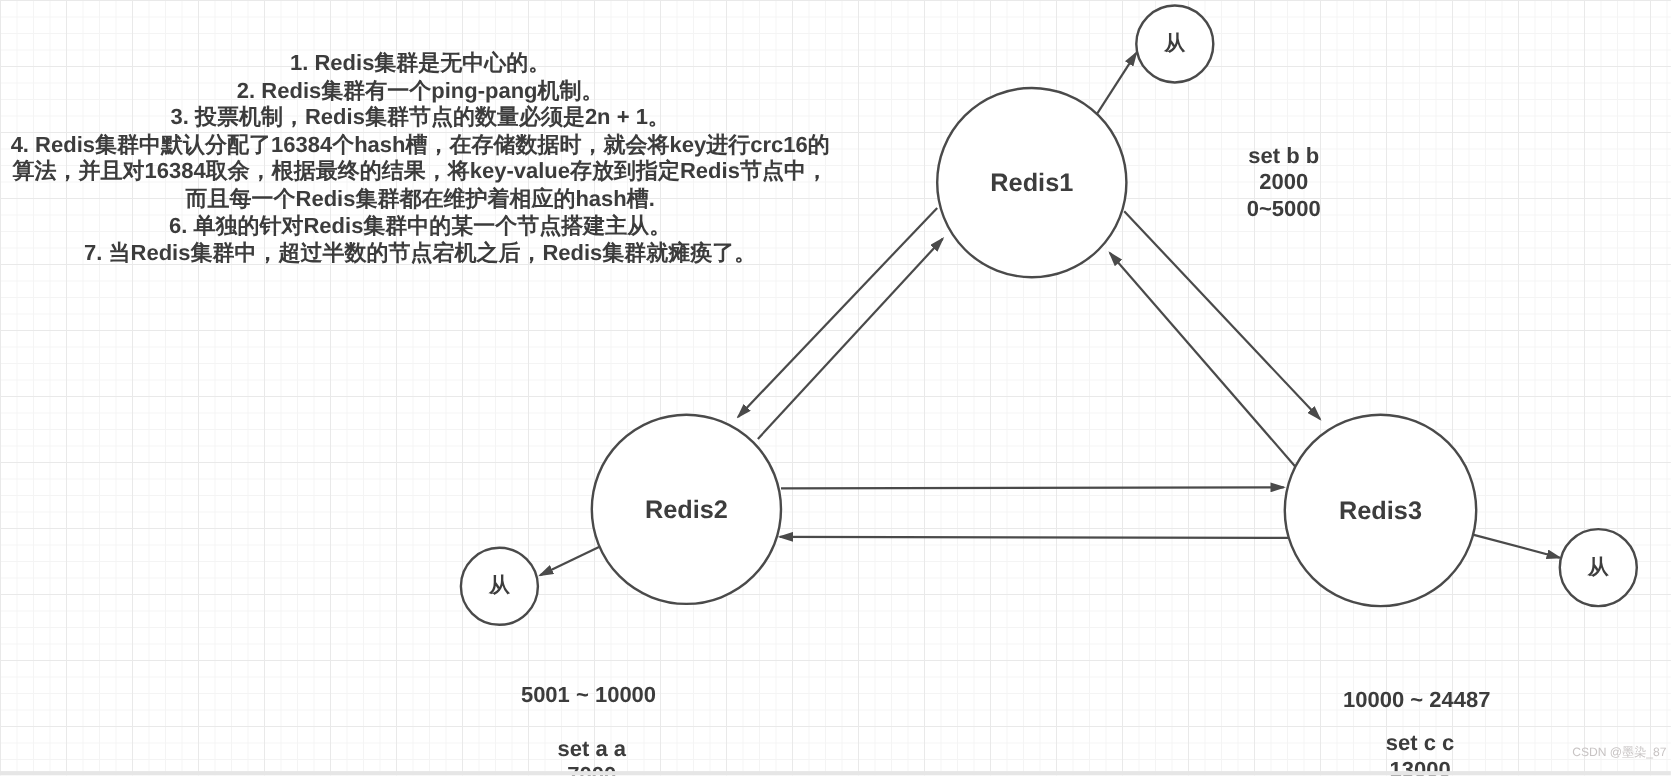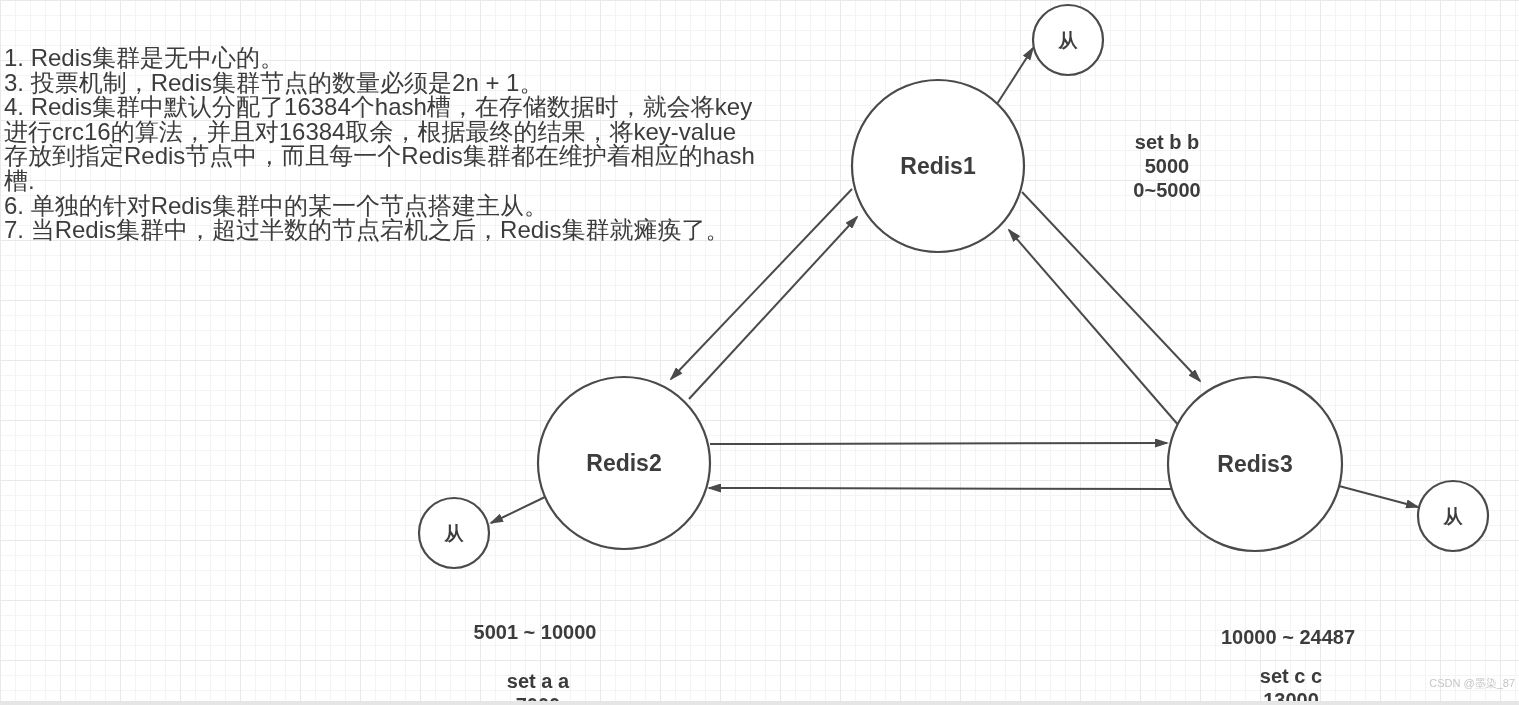--- a/index.html
+++ b/index.html
@@ -23,25 +23,26 @@
       linear-gradient(to bottom, #e9e9e9 1px, transparent 1px),
       linear-gradient(to right, #f4f4f4 1px, transparent 1px),
       linear-gradient(to bottom, #f4f4f4 1px, transparent 1px);
     background-size: 60px 60px, 60px 60px, 15px 15px, 15px 15px;
   }
   .notes {
     position: absolute;
     left: 4px;
     top: 46px;
     width: 756px;
-    font-size: 24px;
+    font-size: 20px;
     line-height: 24.6px;
-    font-weight: normal;
+    font-weight: bold;
     color: #3c3c3c;
     letter-spacing: 0;
+    text-align: center;
   }
   .note-line { white-space: normal; }
   svg.diagram {
     position: absolute;
     left: 0;
     top: 0;
   }
   .annotation {
     position: absolute;
     transform: translateX(-50%);
@@ -71,20 +72,21 @@
     background: #e6e6e6;
   }
 </style>
 </head>
 <body>
 
 <div class="canvas">
 
   <div class="notes">
     <div class="note-line">1. Redis集群是无中心的。</div>
+    <div class="note-line">2. Redis集群有一个ping-pang机制。</div>
     <div class="note-line">3. 投票机制，Redis集群节点的数量必须是2n + 1。</div>
     <div class="note-line">4. Redis集群中默认分配了16384个hash槽，在存储数据时，就会将key进行crc16的算法，并且对16384取余，根据最终的结果，将key-value存放到指定Redis节点中，而且每一个Redis集群都在维护着相应的hash槽.</div>
     <div class="note-line">6. 单独的针对Redis集群中的某一个节点搭建主从。</div>
     <div class="note-line">7. 当Redis集群中，超过半数的节点宕机之后，Redis集群就瘫痪了。</div>
   </div>
 
   <svg class="diagram" width="1519" height="705" viewBox="0 0 1519 705">
     <defs>
       <marker id="arrowhead" viewBox="0 0 14 9" markerWidth="14" markerHeight="9" refX="12" refY="4.5" orient="auto" markerUnits="userSpaceOnUse">
         <path d="M0,0 L14,4.5 L0,9 z" fill="#4a4a4a"></path>
@@ -113,21 +115,21 @@
         <circle cx="454" cy="533" r="35" fill="#ffffff" stroke="#4a4a4a" stroke-width="2.2"></circle>
         <text x="454" y="533" text-anchor="middle" dominant-baseline="central" fill="#3d3d3d" font-size="19" font-weight="bold">从</text>
         <circle cx="1453" cy="516" r="35" fill="#ffffff" stroke="#4a4a4a" stroke-width="2.2"></circle>
         <text x="1453" y="516" text-anchor="middle" dominant-baseline="central" fill="#3d3d3d" font-size="19" font-weight="bold">从</text>
       </g>
   </svg>
 
   <div>
       <div class="annotation" style="left: 1167px; top: 102px;">
         <div>set b b</div>
-        <div>5000</div>
+        <div>2000</div>
         <div>0~5000</div>
       </div>
       <div class="annotation" style="left: 535px; top: 592px;">
         <div>5001 ~ 10000</div>
       </div>
       <div class="annotation" style="left: 538px; top: 641px;">
         <div>set a a</div>
         <div>7000</div>
       </div>
       <div class="annotation" style="left: 1288px; top: 597px;">

